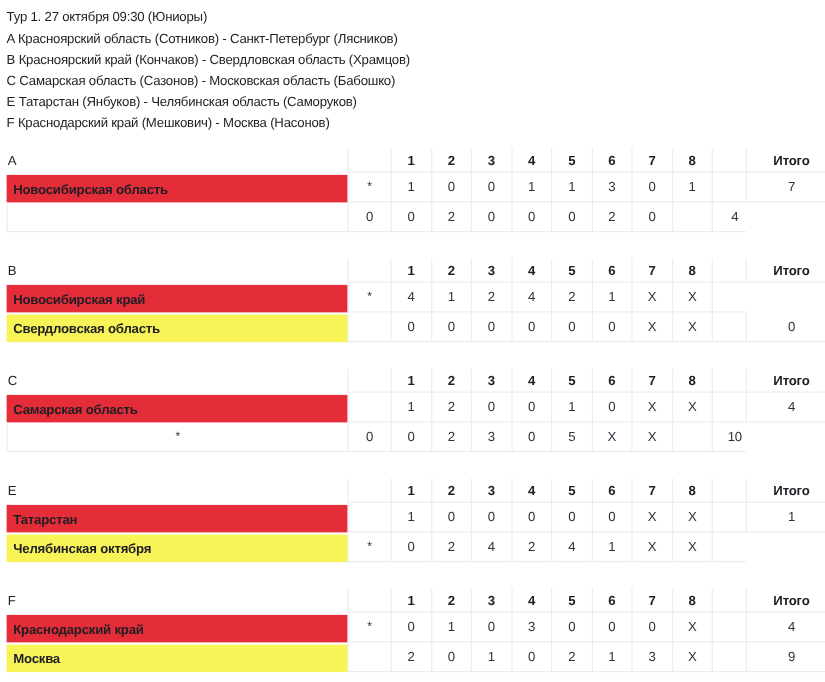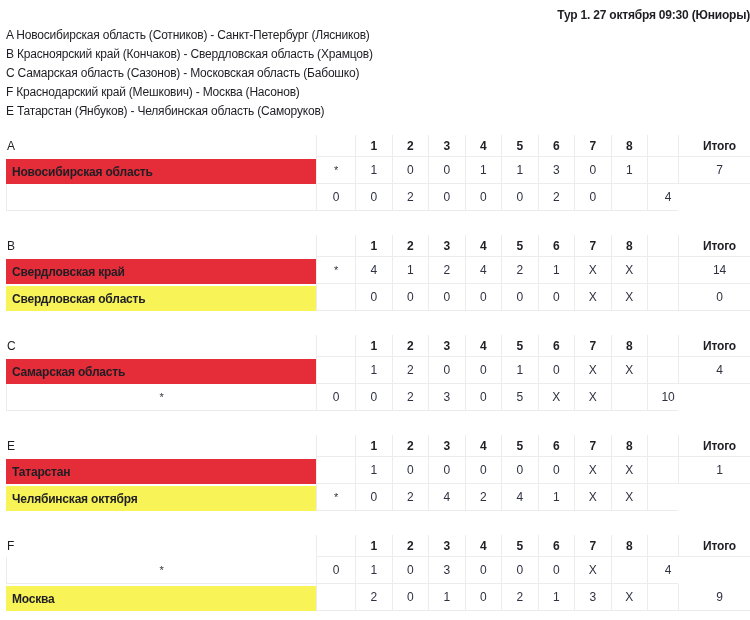--- a/index.html
+++ b/index.html
@@ -10,21 +10,21 @@
     --score:#2f3240;
   }
   *{box-sizing:border-box;}
   html,body{margin:0;padding:0;}
   body{
     width:750px;height:620px;background:#ffffff;overflow:hidden;
     font-family:"Liberation Sans",sans-serif;font-size:12px;
     color:var(--text);letter-spacing:-0.2px;
   }
   .page{padding:6px 0 0 6px;}
-  .title{font-weight:700;line-height:18px;white-space:nowrap;text-align:right;}
+  .title{font-weight:400;line-height:18px;white-space:nowrap;}
   .matches{margin-top:2px;}
   .match-line{line-height:19px;white-space:nowrap;}
   .tables{margin-top:14px;}
   .score-table{margin-bottom:24px;}
   .score-table:last-child{margin-bottom:0;}
   .row{display:grid;grid-template-columns:310px 39px repeat(8,36.5px) 31px 72px;}
   .cell{display:flex;align-items:center;justify-content:center;}
   .vline{border-left:1px solid var(--grid);}
   
   .head{height:22px;}
@@ -41,25 +41,25 @@
   .yellow{background:var(--yellow);}
   .star{font-size:11px;color:var(--text);}
   .total{padding-left:10px;}
 </style>
 </head>
 <body>
 
 <div class="page">
   <div class="title">Тур 1. 27 октября 09:30 (Юниоры)</div>
   <div class="matches">
-    <div class="match-line">A Новосибирская область (Сотников) - Санкт-Петербург (Лясников)</div>
+    <div class="match-line">A Красноярский область (Сотников) - Санкт-Петербург (Лясников)</div>
     <div class="match-line">B Красноярский край (Кончаков) - Свердловская область (Храмцов)</div>
     <div class="match-line">C Самарская область (Сазонов) - Московская область (Бабошко)</div>
+    <div class="match-line">E Татарстан (Янбуков) - Челябинская область (Саморуков)</div>
     <div class="match-line">F Краснодарский край (Мешкович) - Москва (Насонов)</div>
-    <div class="match-line">E Татарстан (Янбуков) - Челябинская область (Саморуков)</div>
   </div>
   <div class="tables">
   <section class="score-table">
     <div class="row head">
       <div class="cell head-name">A</div>
       <div class="cell vline star"></div>
       <div class="cell vline head-num">1</div>
           <div class="cell vline head-num">2</div>
           <div class="cell vline head-num">3</div>
           <div class="cell vline head-num">4</div>
@@ -108,32 +108,31 @@
           <div class="cell vline head-num">3</div>
           <div class="cell vline head-num">4</div>
           <div class="cell vline head-num">5</div>
           <div class="cell vline head-num">6</div>
           <div class="cell vline head-num">7</div>
           <div class="cell vline head-num">8</div>
           <div class="cell vline spacer"></div>
       <div class="cell vline total">Итого</div>
     </div>
   <div class="row team">
-          <div class="cell name red">Свердловская край</div>
-          <div class="cell vline star">*</div>
-          <div class="cell vline score">4</div>
-          <div class="cell vline score">1</div>
-          <div class="cell vline score">2</div>
-          <div class="cell vline score">4</div>
-          <div class="cell vline score">2</div>
-          <div class="cell vline score">1</div>
-          <div class="cell vline score">X</div>
-          <div class="cell vline score">X</div>
-          <div class="cell vline spacer"></div>
-          <div class="cell vline total">14</div>
+          <div class="cell name red">Новосибирская край</div>
+          <div class="cell vline star">*</div>
+          <div class="cell vline score">4</div>
+          <div class="cell vline score">1</div>
+          <div class="cell vline score">2</div>
+          <div class="cell vline score">4</div>
+          <div class="cell vline score">2</div>
+          <div class="cell vline score">1</div>
+          <div class="cell vline score">X</div>
+          <div class="cell vline score">X</div>
+          <div class="cell vline spacer"></div>
         </div>
         <div class="row team">
           <div class="cell name yellow">Свердловская область</div>
           <div class="cell vline star"></div>
           <div class="cell vline score">0</div>
           <div class="cell vline score">0</div>
           <div class="cell vline score">0</div>
           <div class="cell vline score">0</div>
           <div class="cell vline score">0</div>
           <div class="cell vline score">0</div>
@@ -241,20 +240,21 @@
           <div class="cell vline head-num">3</div>
           <div class="cell vline head-num">4</div>
           <div class="cell vline head-num">5</div>
           <div class="cell vline head-num">6</div>
           <div class="cell vline head-num">7</div>
           <div class="cell vline head-num">8</div>
           <div class="cell vline spacer"></div>
       <div class="cell vline total">Итого</div>
     </div>
   <div class="row team">
+          <div class="cell name red">Краснодарский край</div>
           <div class="cell vline star">*</div>
           <div class="cell vline score">0</div>
           <div class="cell vline score">1</div>
           <div class="cell vline score">0</div>
           <div class="cell vline score">3</div>
           <div class="cell vline score">0</div>
           <div class="cell vline score">0</div>
           <div class="cell vline score">0</div>
           <div class="cell vline score">X</div>
           <div class="cell vline spacer"></div>

